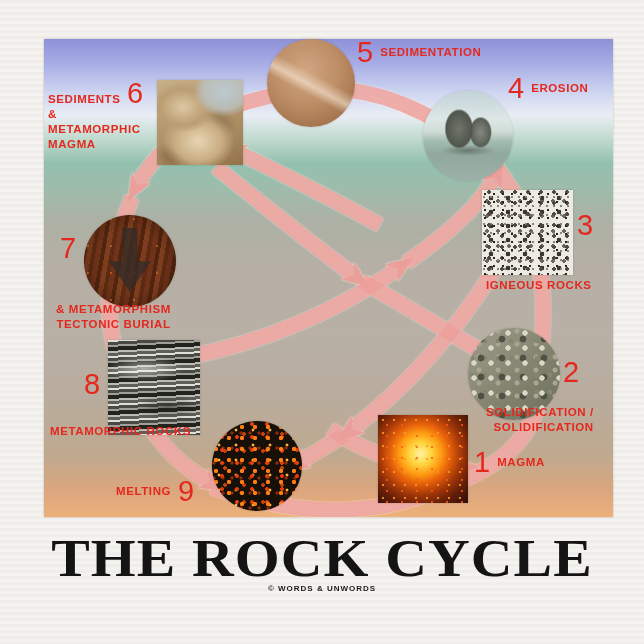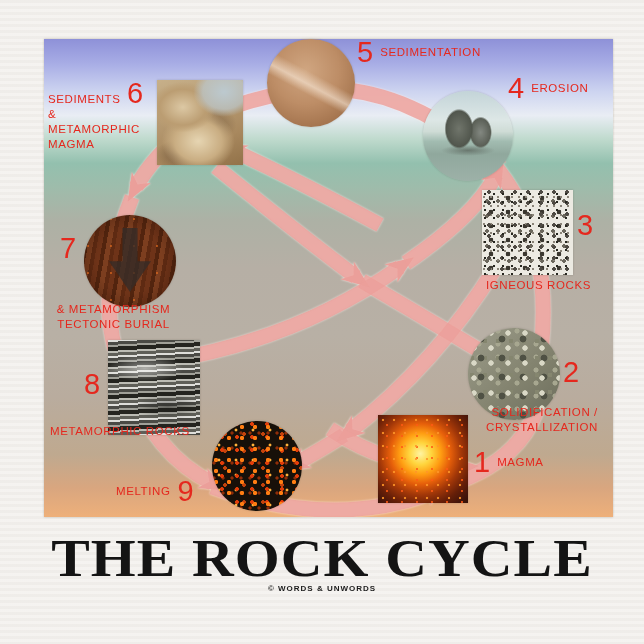--- a/index.html
+++ b/index.html
@@ -101,21 +101,21 @@
       radial-gradient(circle 2.6px at 10px 3px, #e23d0a 60%, transparent 85%),
       radial-gradient(circle 2px at 2px 12px, #8f2d08 70%, transparent 90%),
       radial-gradient(circle 1.8px at 7px 9px, #ffb13a 70%, transparent 95%),
       radial-gradient(circle 2.4px at 13px 13px, #c4430c 65%, transparent 90%),
       #171009;
     background-size:13px 11px, 15px 13px, 9px 15px, 17px 15px, 19px 17px, auto;
   }
 
   
   .num{font-size:29px;line-height:1;font-weight:400;color:#e5281e;}
-  .lbl{font-size:11.5px;font-weight:normal;color:#e5281e;letter-spacing:0.6px;line-height:15px;}
+  .lbl{font-size:11.5px;font-weight:bold;color:#e5281e;letter-spacing:0.6px;line-height:15px;}
   .stage-row{position:absolute;display:flex;align-items:center;gap:7px;}
   .stage-num{position:absolute;}
   .stage-lbl{position:absolute;text-align:right;}
   #row-5{left:357px;top:38px;}
   #row-4{left:508px;top:74px;}
   #row-1{left:474px;top:448px;}
   #row-9{left:116px;top:477px;}
   #num-6{left:127px;top:79px;}
   #num-3{left:577px;top:211px;}
   #num-2{left:563px;top:358px;}
@@ -203,21 +203,21 @@
   </div>
 
   <span class="num stage-num" id="num-3">3</span>
   <div class="lbl stage-lbl" id="lbl-3">
     <span>IGNEOUS ROCKS</span>
   </div>
 
   <span class="num stage-num" id="num-2">2</span>
   <div class="lbl stage-lbl" id="lbl-2">
     <span>SOLIDIFICATION /</span>
-    <span>CRYSTALLIZATION</span>
+    <span>SOLIDIFICATION</span>
   </div>
 
   <div class="stage-row" id="row-1">
     <span class="num">1</span>
     <span class="lbl">MAGMA</span>
   </div>
 
   <span class="num stage-num" id="num-7">7</span>
   <div class="lbl stage-lbl" id="lbl-7">
     <span>&amp; METAMORPHISM</span>

